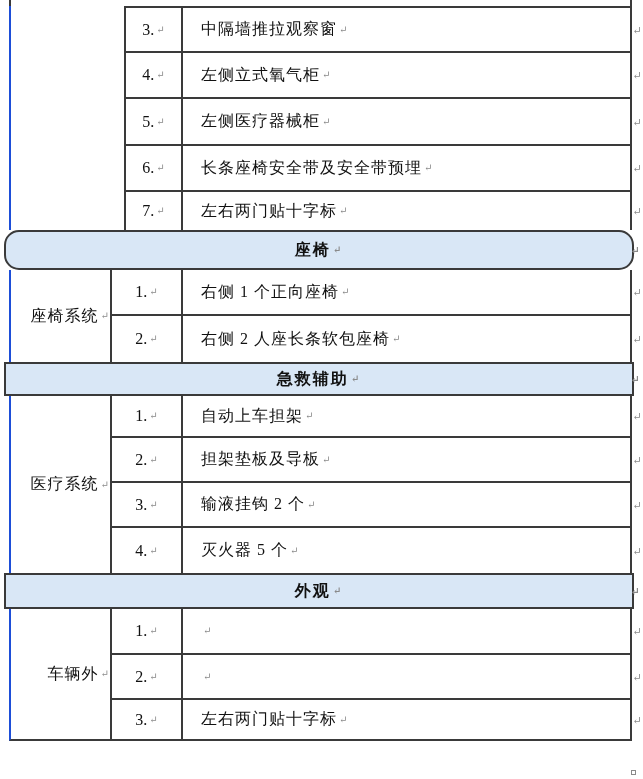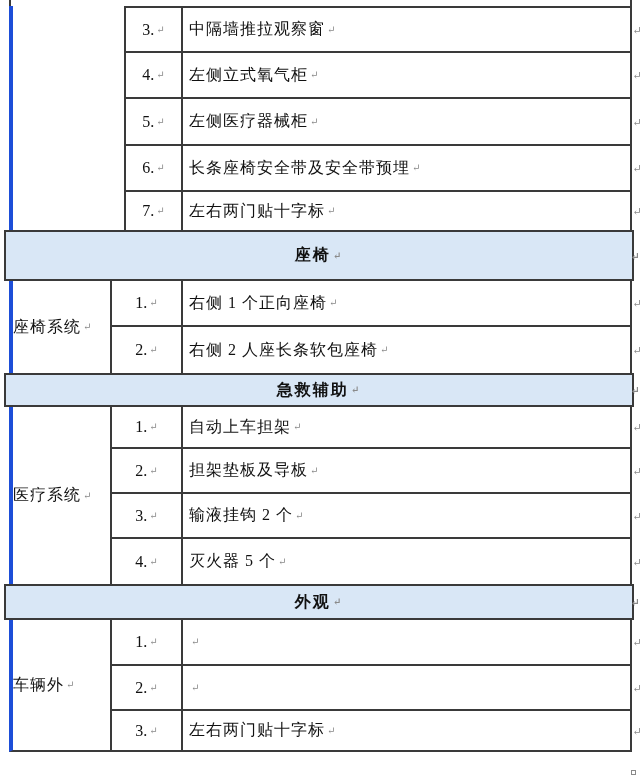--- a/index.html
+++ b/index.html
@@ -8,23 +8,23 @@
     font-family:"Liberation Serif","DejaVu Serif",serif; color:#111;
     overflow:hidden;
   }
   .tbl { position:absolute; left:9px; top:6px; width:623px; }
   .sec { display:grid; box-sizing:border-box; }
   .cell {
     box-sizing:border-box; display:flex; align-items:center;
     border-right:2px solid #3a3a3a; border-bottom:2px solid #3a3a3a;
     font-size:16px; letter-spacing:1px; position:relative; background:#fff;
   }
-  .cat  { border-left:4px solid #1d4ed8; justify-content:flex-start; text-align:center; }
+  .cat  { border-left:2px solid #1d4ed8; justify-content:flex-end; text-align:center; }
   .num  { justify-content:center; letter-spacing:0; font-size:16px; }
-  .desc { padding-left:6px; }
+  .desc { padding-left:18px; }
   .bt   { border-top:2px solid #3a3a3a; }
   .no-bb{ border-bottom:none; }
   .hdr {
     box-sizing:border-box; position:relative;
     margin-left:-5px; width:630px;
     border:2px solid #3a3a3a; background:#d9e7f6;
     display:flex; align-items:center; justify-content:center;
     font-size:16px; font-weight:bold; letter-spacing:2px;
   }
   .pmark { font-size:10px; color:#8a8a8a; margin-left:2px; line-height:1; align-self:center; }
@@ -98,21 +98,21 @@
           <span>7.</span>
           <span class="pmark">↵</span>
         </div>
       <div class="cell desc no-bb">
           <span>左右两门贴十字标</span>
           <span class="pmark">↵</span>
           <span class="rowmark">↵</span>
         </div>
     </div>
 
-    <div class="hdr" style="height:51px;">
+    <div class="hdr" style="height:40px;border-radius:15px;">
       <span>座椅</span>
         <span class="pmark">↵</span>
       <span class="rowmark">↵</span>
     </div>
 
     <div class="sec" style="grid-template-columns:103px 71px 1fr; grid-template-rows:46px 46px;">
       <div class="cell cat no-bb" style="grid-row:1 / span 2;">
           <span>座椅系统</span>
           <span class="pmark">↵</span>
         </div>

